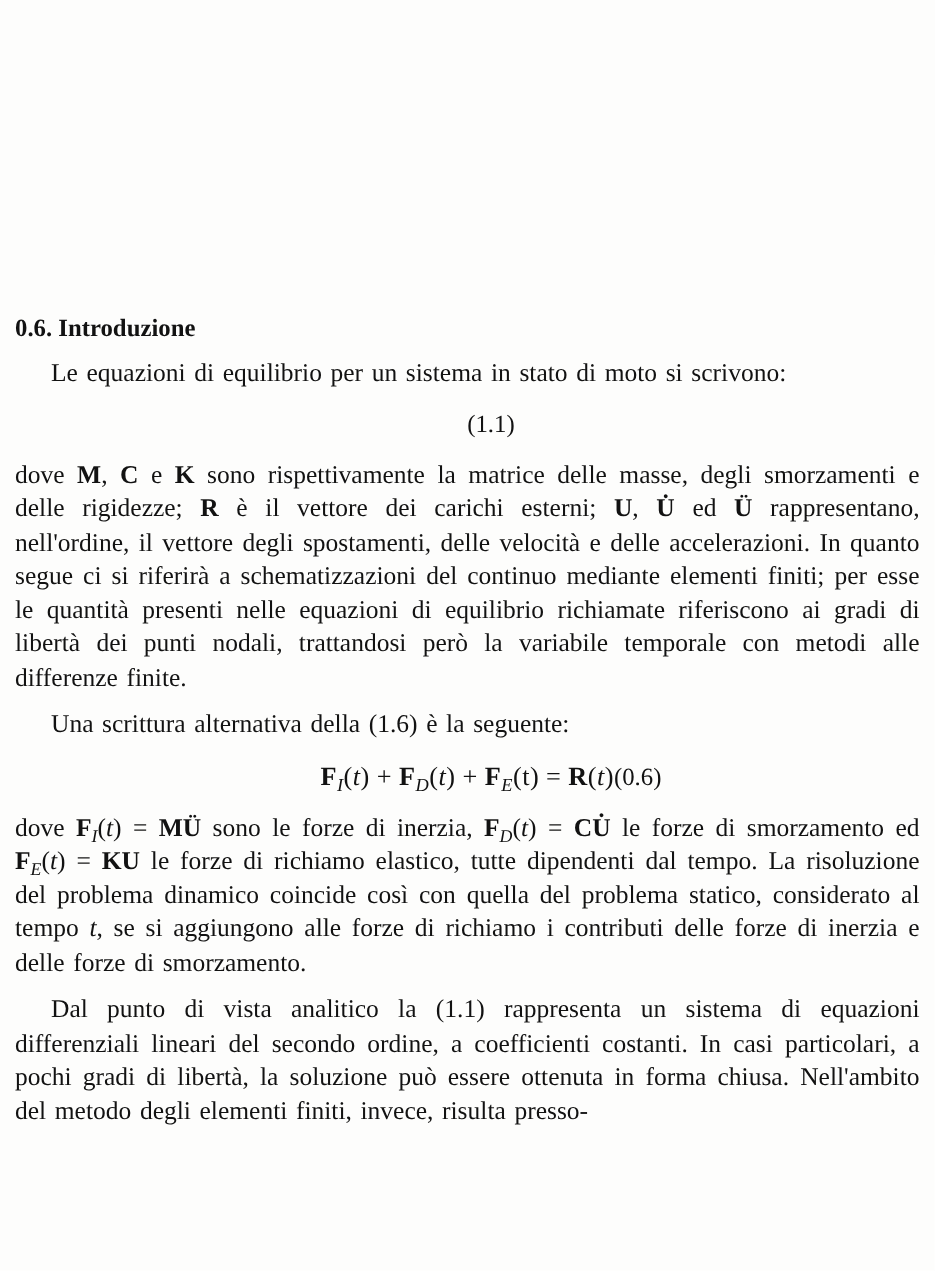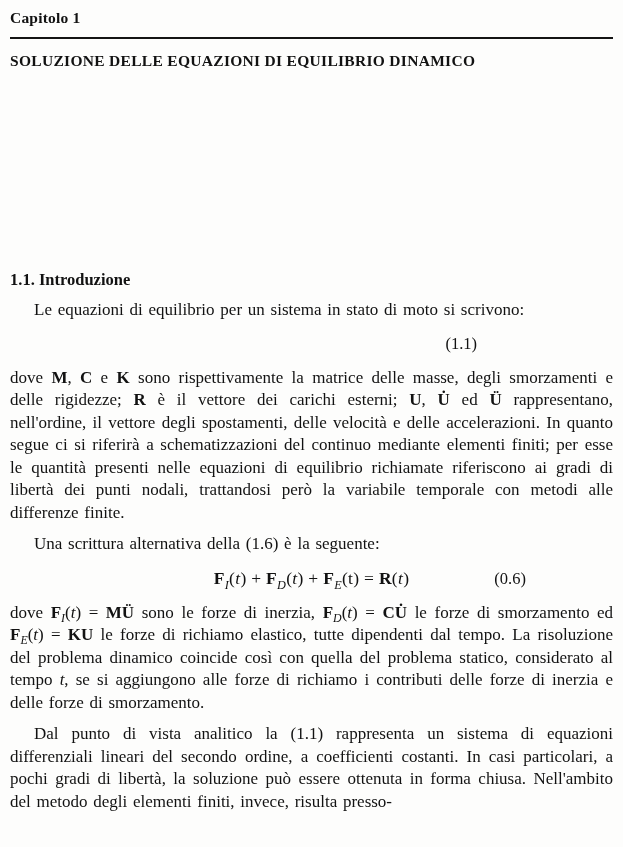--- a/index.html
+++ b/index.html
@@ -45,37 +45,32 @@
   p.indent { text-indent: 24px; }
   .equation {
     display: grid;
     grid-template-columns: 1fr auto 1fr;
     align-items: baseline;
     margin: 11px 0 12px 0;
     font-size: 17.5px;
     line-height: 22px;
   }
   .eq-formula { grid-column: 2; letter-spacing: 0.3px; }
-  .eq-number  { grid-column: 3; text-align: center; font-size: 16.5px; padding-right: 2px; }
+  .eq-number  { grid-column: 3; text-align: left; font-size: 16.5px; padding-right: 2px; }
   sub { font-size: 70%; line-height: 0; }
 </style>
 </head>
 <body>
 
 <div class="page">
 
-  <header>
-    <div class="chapter-label">Capitolo 1</div>
-    <hr class="header-rule">
-    <h1 class="page-title">SOLUZIONE DELLE EQUAZIONI DI EQUILIBRIO DINAMICO</h1>
-  </header>
 
   <section>
 
-    <h2 class="section-heading">1.1. Introduzione</h2>
+    <h2 class="section-heading">0.6. Introduzione</h2>
 
     <p class="body-par indent"><span>Le equazioni di equilibrio per un sistema in stato di moto si scrivono:</span></p>
 
     <div class="equation">
       <span class="eq-number">(1.1)</span>
     </div>
 
     <p class="body-par"><span>dove </span><span style="font-weight: 700;">M</span><span>, </span><span style="font-weight: 700;">C</span><span> e </span><span style="font-weight: 700;">K</span><span> sono rispettivamente la matrice delle masse, degli smorzamenti e delle rigidezze; </span><span style="font-weight: 700;">R</span><span> è il vettore dei carichi esterni; </span><span style="font-weight: 700;">U</span><span>, </span><span style="font-weight: 700;">U̇</span><span> ed </span><span style="font-weight: 700;">Ü</span><span> rappresentano, nell'ordine, il vettore degli spostamenti, delle velocità e delle accelerazioni. In quanto segue ci si riferirà a schematizzazioni del continuo mediante elementi finiti; per esse le quantità presenti nelle equazioni di equilibrio richiamate riferiscono ai gradi di libertà dei punti nodali, trattandosi però la variabile temporale con metodi alle differenze finite.</span></p>
 
     <p class="body-par indent"><span>Una scrittura alternativa della (1.6) è la seguente:</span></p>

